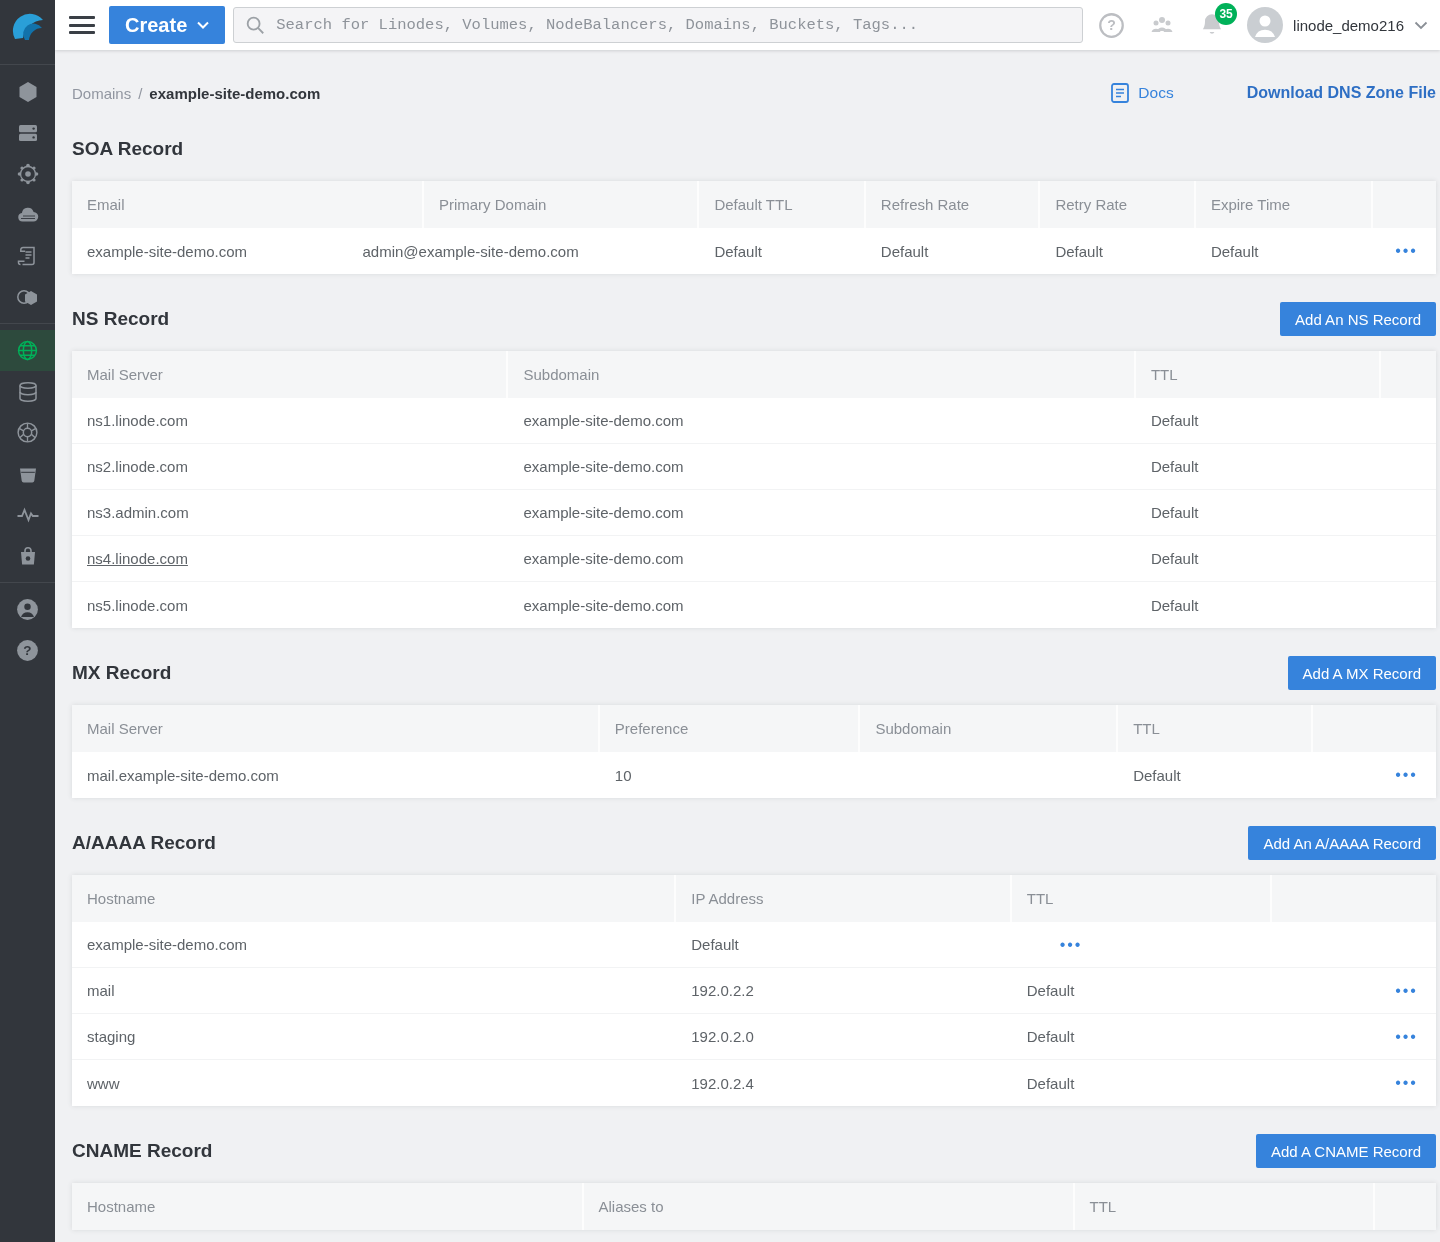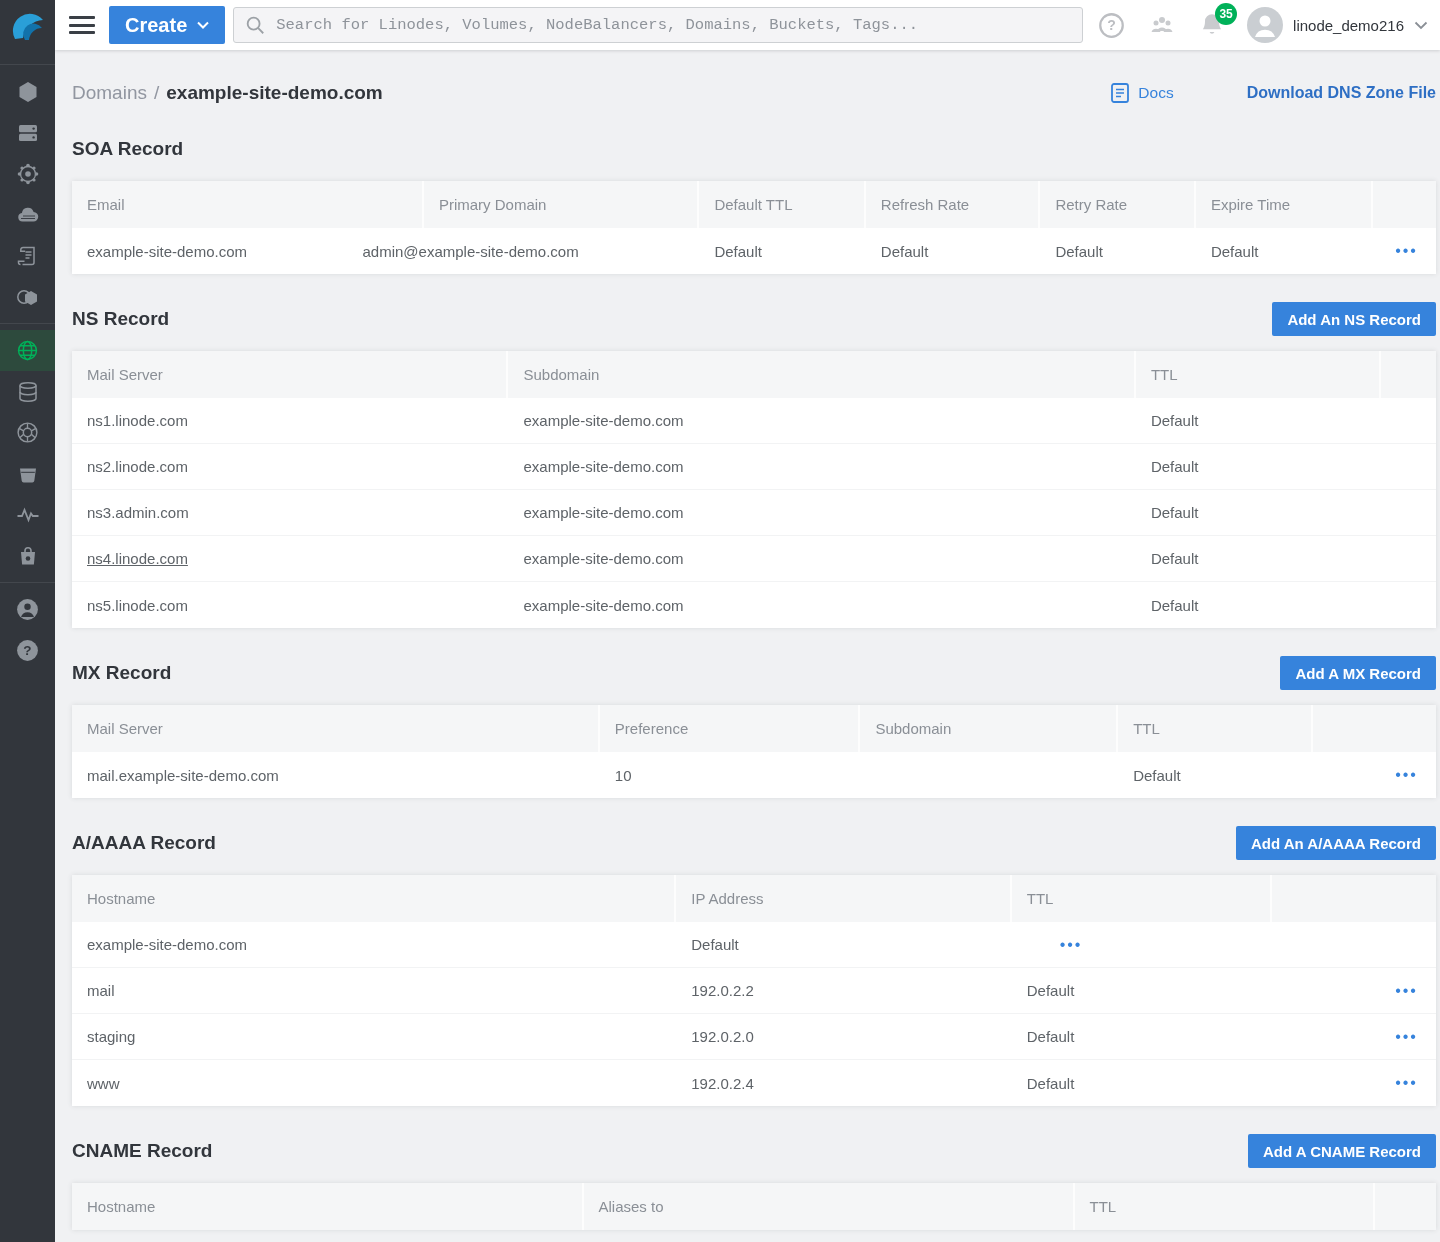--- a/index.html
+++ b/index.html
@@ -37,35 +37,35 @@
            display:flex; align-items:center; justify-content:center; padding:0 4px; }
   .user-menu { background:none; border:none; cursor:pointer; display:flex; align-items:center; gap:10px;
                font-family:inherit; }
   .avatar { width:36px; height:36px; border-radius:50%; background:#caced2; overflow:hidden;
             display:flex; align-items:center; justify-content:center; }
   .username { font-size:15px; color:#32363c; }
 
   
   .content { margin:50px 0 0 55px; padding:32px 4px 0 17px; }
   .breadcrumb-row { display:flex; align-items:center; justify-content:space-between; margin-bottom:8px; }
-  .breadcrumb { display:flex; align-items:center; gap:7px; font-size:19px; }
+  .breadcrumb { display:flex; align-items:center; gap:7px; font-size:15px; }
   .crumb-root { color:#9196a0; text-decoration:none; cursor:pointer; }
   .crumb-sep { color:#9196a0; }
   .crumb-current { color:#32363c; font-weight:bold; }
   .page-links { display:flex; align-items:center; gap:36px; }
   .docs-link { display:flex; align-items:center; gap:8px; color:#3683dc; font-size:15.5px;
                text-decoration:none; cursor:pointer; }
   .download-link { color:#2e6fc4; font-size:16px; font-weight:bold; text-decoration:none; cursor:pointer;padding-left:37px; }
 
   .record-section { margin-top:0; }
   .section-head { display:flex; align-items:center; justify-content:space-between;
                   height:34px; margin-top:28px; margin-bottom:15px; }
   .section-head h2 { font-size:19px; font-weight:bold; color:#32363c; }
   .add-btn { height:34px; background:#3683dc; color:#fff; border:none; border-radius:2px;
-             font-family:inherit; font-size:15px; font-weight:bold; padding:0 15px; cursor:pointer; }
+             font-family:inherit; font-size:15px; font-weight:normal; padding:0 15px; cursor:pointer; }
 
   .table { background:#fff; box-shadow:0 0 5px rgba(50,54,60,0.12); }
   .thead { display:flex; height:47px; background:#fff; }
   .th { display:flex; align-items:center; padding:0 15px; font-size:15px; color:#8a8f96;
         background:#f5f6f7; border-right:2px solid #fdfdfd; }
   .th:last-child { border-right:none; }
   .tr { display:flex; height:46px; border-bottom:1px solid #f2f3f4; background:#fff; }
   .tr:last-child { border-bottom:none; }
   .td { display:flex; align-items:center; padding:0 15px; font-size:15px; color:#5e6368; }
   .td-actions { justify-content:flex-end; padding-right:12px; }

